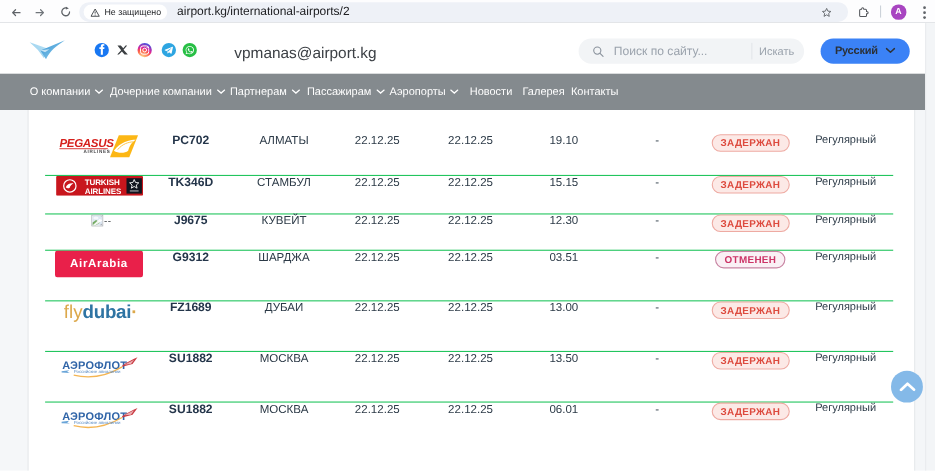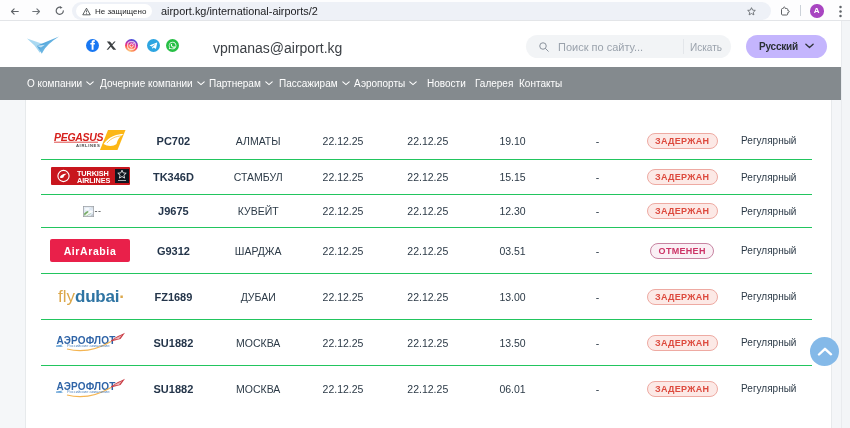--- a/index.html
+++ b/index.html
@@ -10,35 +10,35 @@
 #omnibox{position:absolute;left:72px;top:2px;width:699px;height:18px;background:#eef1f7;border-radius:9px}
 #chip{position:absolute;left:4px;top:2px;height:14px;background:#fff;border-radius:7px;display:flex;align-items:center;padding:0 6px 0 6px;color:#26282b;font-size:8px;font-weight:normal;white-space:nowrap}
 #url{position:absolute;left:89px;top:0;height:18px;line-height:18px;font-size:10.9px;color:#202124;white-space:nowrap}
 
 #sitehead{position:absolute;left:0;top:21px;width:850px;height:46px;background:#fff}
 .soc{position:absolute;top:17.5px;width:13px;height:13px;border-radius:50%;display:flex;align-items:center;justify-content:center}
 #email{position:absolute;left:213px;top:19px;font-size:14px;color:#3c4045}
 #search{position:absolute;left:526px;top:14px;width:205px;height:23px;background:#f2f4f6;border-radius:11.5px}
 #search .ph{position:absolute;left:32px;top:5.5px;font-size:11px;color:#9aa2ac}
 #search .btn{position:absolute;right:9px;top:6.5px;font-size:10px;color:#9aa2ac}
-#lang{position:absolute;left:746px;top:13.5px;width:81px;height:23px;background:#c4b5fd;border-radius:11.5px;display:flex;align-items:center;justify-content:center;gap:7px;font-size:10px;letter-spacing:-.2px;color:#2b3036;font-weight:bold}
+#lang{position:absolute;left:746px;top:13.5px;width:81px;height:23px;background:#3b82f6;border-radius:11.5px;display:flex;align-items:center;justify-content:center;gap:7px;font-size:10px;letter-spacing:-.2px;color:#2b3036;font-weight:bold}
 #search .sep{position:absolute;right:47px;top:4px;width:1px;height:15px;background:#e3e6ea}
 
 #nav{position:absolute;left:0;top:67px;width:841px;height:33px;background:#848a8e;color:#fff;font-size:10px}
 #nav span.item{position:absolute;top:0;height:33px;display:inline-flex;align-items:center;gap:4px;white-space:nowrap}
 
 #page{position:absolute;left:0;top:100px;width:850px;height:328px;background:#fff}
 #lstrip{position:absolute;left:0;top:0;width:26px;height:328px;background:#f5f7f9;border-right:1px solid #e7eaec}
 #rstrip{position:absolute;left:831px;top:0;width:10px;height:328px;background:#f4f6f8;border-left:1px solid #e7eaec}
 
 #tbl{position:absolute;left:41px;top:22px;width:771px}
 #thead{height:33px;background:#1e4d9e;border-radius:6px 6px 0 0;display:flex;align-items:center;color:#fff;font-size:10px}
 .c{flex:0 0 auto;text-align:center}
 .c1{width:90px}.c2{width:84.8px}.c3{width:84.8px}.c4{width:84.8px}.c5{width:84.8px}.c6{width:84.8px}.c7{width:84.8px}.c8{width:84.8px}.c9{width:88.4px}
-.row{display:flex;align-items:center;border-top:1px solid #22c55e;font-size:10.5px;color:#2c3a47}
+.row{display:flex;align-items:flex-start;border-top:1px solid #22c55e;font-size:10.5px;color:#2c3a47}
 .row:first-of-type{border-top:none}
 .row .fl{font-weight:bold;color:#24354a;font-size:11px}
 .pill{display:inline-block;padding:0;width:71px;height:16px;line-height:15px;border-radius:8px;font-size:9px;font-weight:bold;letter-spacing:.3px}
 .pdel{background:#fce9e6;border:1px solid #eeaaa2;color:#dd4a3e}
 .pcan{background:#faf0f5;border:1px solid #c884a2;color:#cc3366;width:64px}
 .row .c9{font-size:10px}
 #totop{position:absolute;left:810px;top:237px;width:29px;height:29px;border-radius:50%;background:#84b9e8;display:flex;align-items:center;justify-content:center}
 #track{position:absolute;left:841px;top:21px;width:9px;height:407px;background:#f3f5f7;border-left:1px solid #e9ebee}
 </style></head>
 <body>

